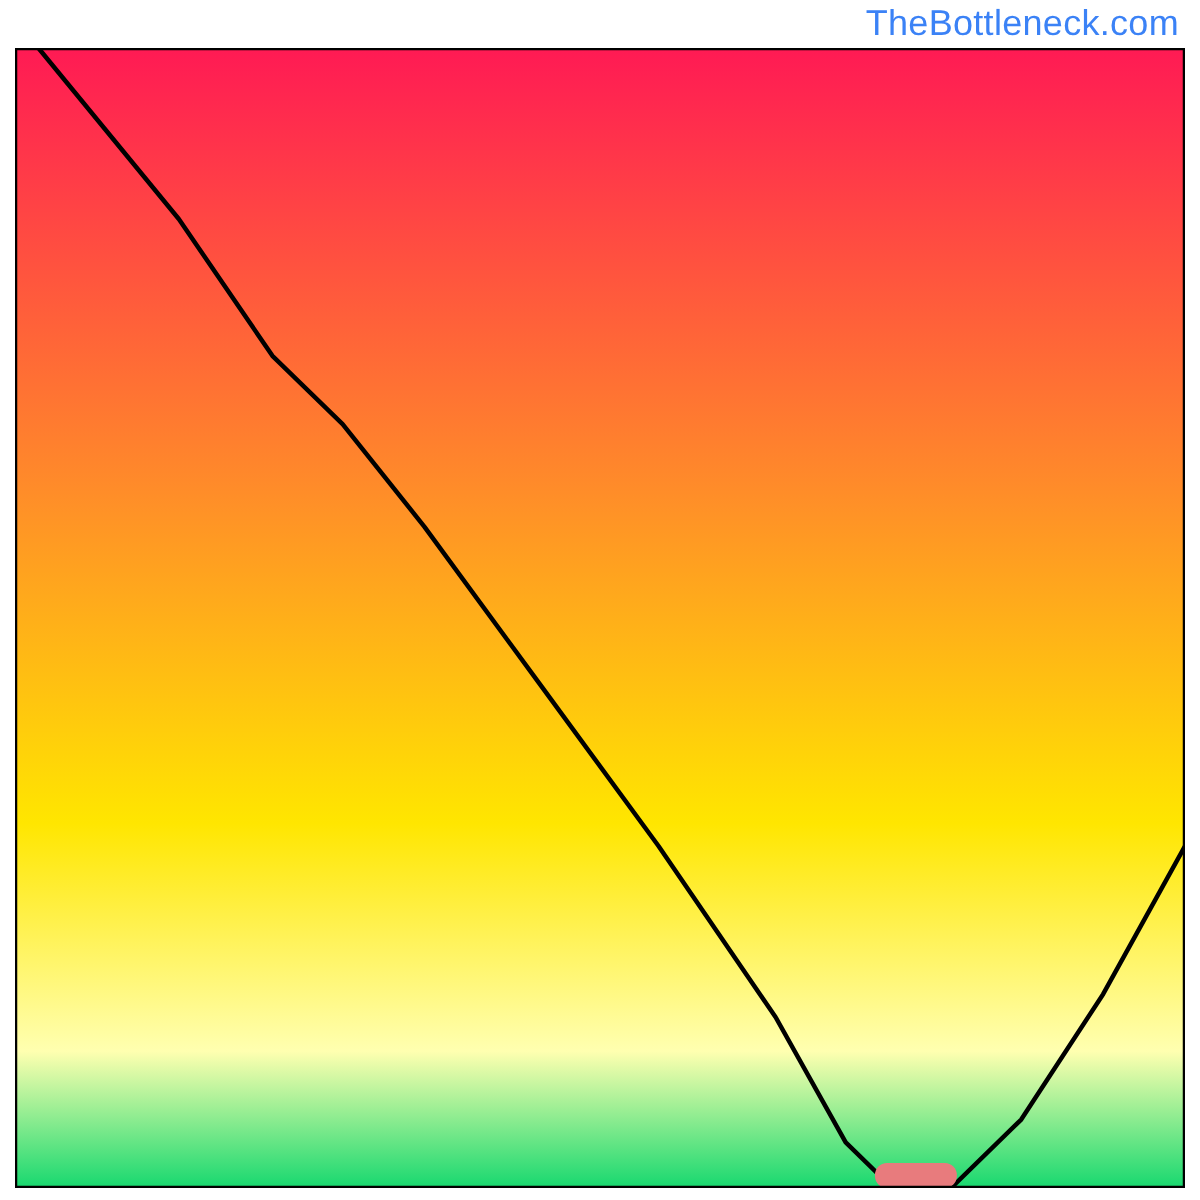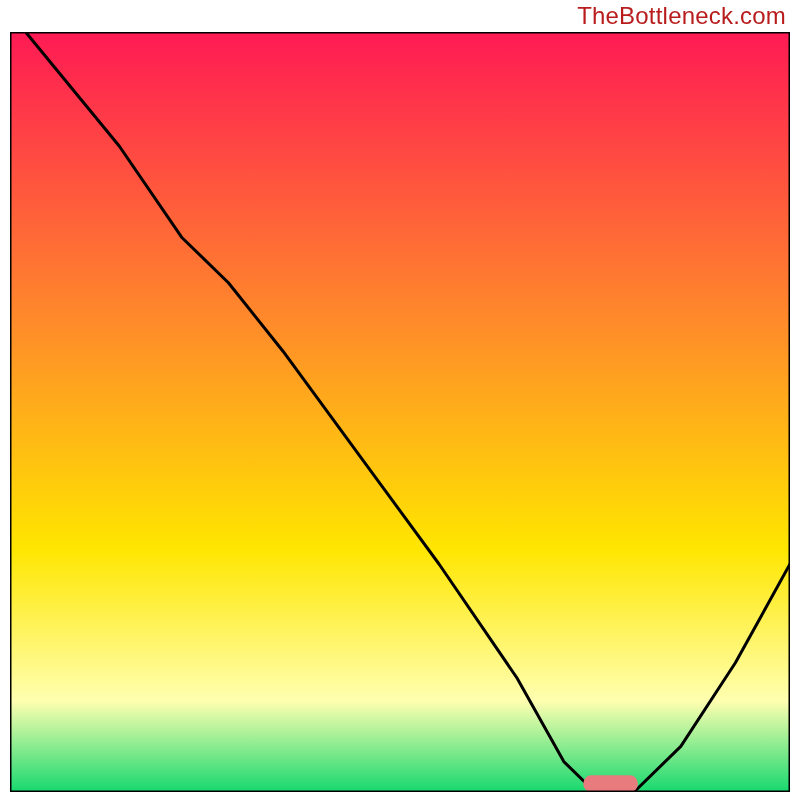--- a/index.html
+++ b/index.html
@@ -13,21 +13,21 @@
   .container {
     position: relative;
     width: 800px;
     height: 800px;
   }
   .watermark {
     position: absolute;
     top: 2px;
     right: 14px;
     font-size: 24px;
-    color: #b91c1c;
+    color: #3b82f6;
     font-weight: 500;
     letter-spacing: 0.2px;
   }
   .plot {
     position: absolute;
     left: 10px;
     top: 32px;
     width: 780px;
     height: 760px;
   }

